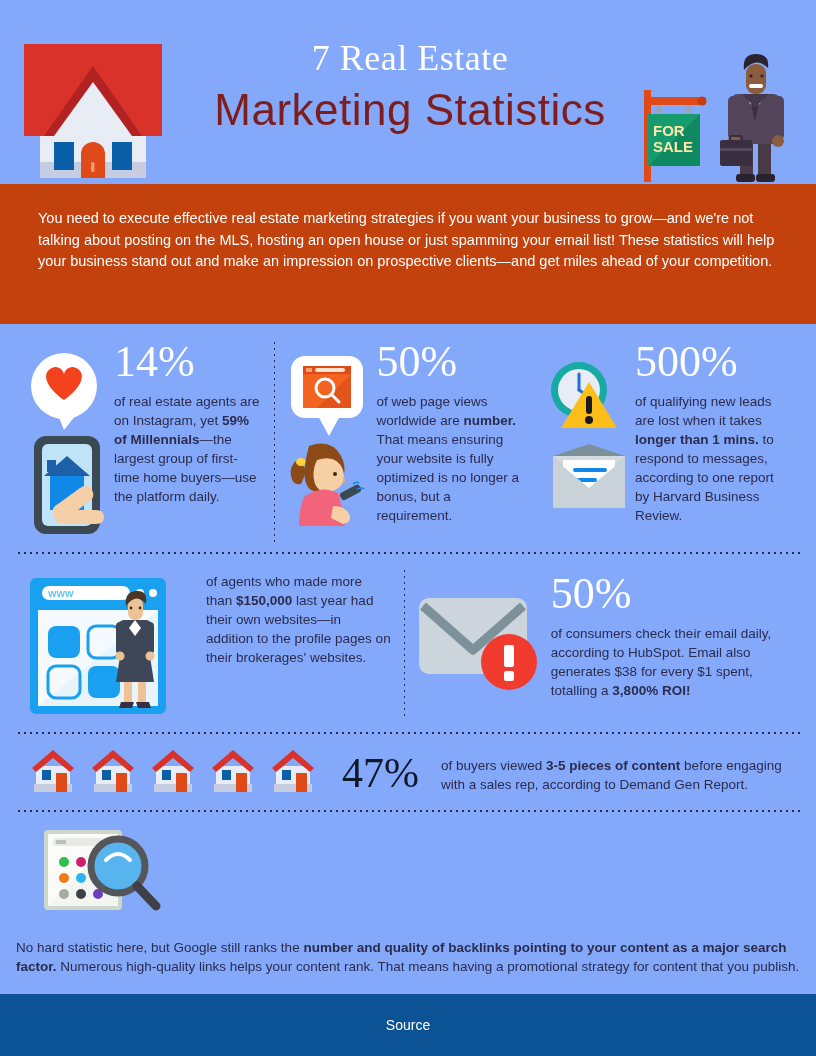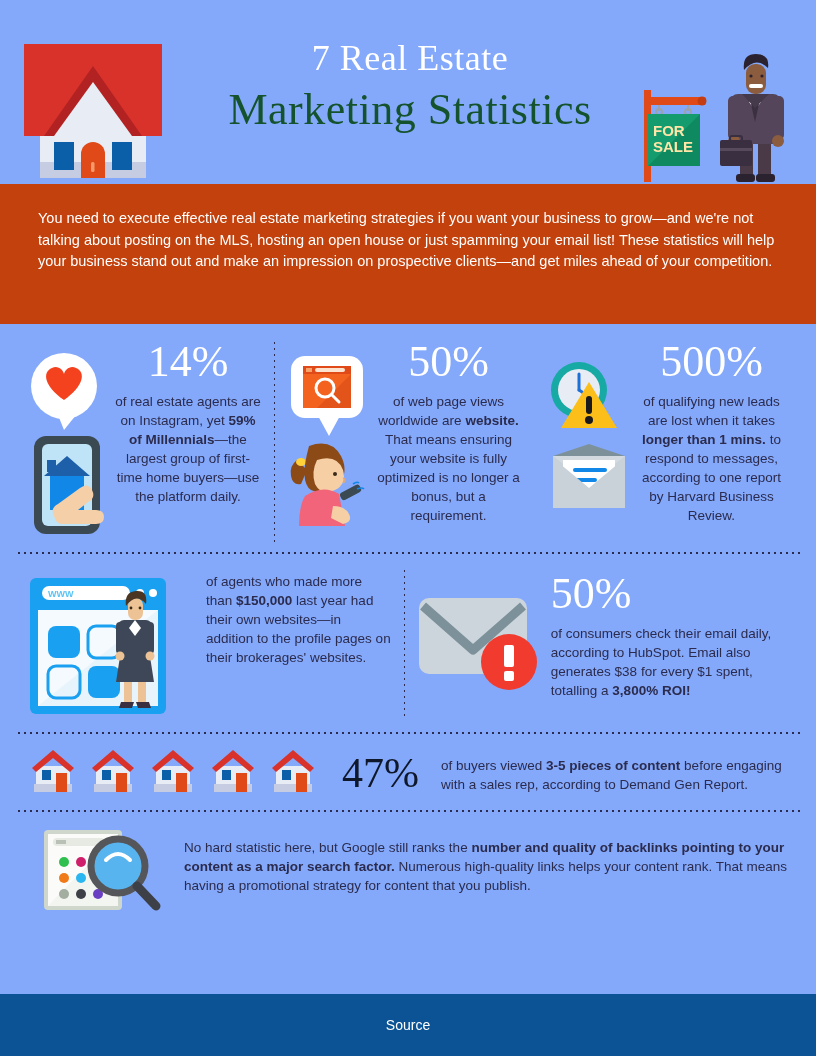--- a/index.html
+++ b/index.html
@@ -24,23 +24,23 @@
     text-align: center;
   }
   .title-line1 {
     font-family: "Liberation Serif", serif;
     font-size: 36px;
     color: #ffffff;
     line-height: 52px;
     letter-spacing: 0.5px;
   }
   .title-line2 {
-    font-family: Liberation Serif, serif;
+    font-family: Liberation Sans, sans-serif;
     font-size: 44px;
-    color: #14532d;
+    color: #7f1d1d;
     line-height: 52px;
     letter-spacing: 0.5px;
   }
 
   
   .house-big { position: absolute; left: 24px; top: 44px; width: 138px; height: 138px; }
 
   
   .agent-scene { position: absolute; left: 636px; top: 42px; width: 168px; height: 142px; }
 
@@ -67,21 +67,21 @@
   .vdiv {
     width: 2px;
     align-self: stretch;
     background-image: radial-gradient(circle, #2b2b4d 0.9px, transparent 1.1px);
     background-size: 2px 6px;
     background-repeat: repeat-y;
   }
 
   
   .row { display: flex; padding: 0 16px; align-items: stretch; }
-  .row1 { padding-top: 16px; padding-bottom: 10px; text-align: center; }
+  .row1 { padding-top: 16px; padding-bottom: 10px; }
   .cell { display: flex; gap: 10px; padding: 0 12px; }
   .cell-icons { flex: 0 0 auto; padding-top: 8px; }
   .cell-text { flex: 1 1 auto; }
 
   .pct {
     font-family: "Liberation Serif", serif;
     color: #ffffff;
     line-height: 1;
     margin-bottom: 8px;
   }
@@ -106,21 +106,21 @@
     font-family: "Liberation Serif", serif;
     font-size: 42px;
     color: #0f172a;
     line-height: 1;
     margin: 0 22px 0 26px;
     white-space: nowrap;
     text-align: center;
   }
 
   
-  .row4 { padding: 14px 16px 16px 16px; align-items: flex-start; gap: 14px; }
+  .row4 { padding: 14px 16px 16px 16px; align-items: flex-start; gap: 14px; flex-direction: column; }
 
   
   .footer {
     position: absolute;
     left: 0; bottom: 0;
     width: 816px; height: 62px;
     background: #0b5394;
     display: flex; align-items: center; justify-content: center;
   }
   .footer span { color: #ffffff; font-size: 14px; }
@@ -250,21 +250,21 @@
           <path d="M56 130 q4 2 0 5" stroke="#e0a97c" stroke-width="1.6" fill="none"></path>
           <path d="M18 148 q18 -12 34 -2 l6 32 h-46 q0 -20 6 -30 Z" fill="#f2647a"></path>
           <path d="M46 158 q12 0 16 8 q4 8 -6 10 l-12 -6 Z" fill="#f7cfa4"></path>
           <rect x="52" y="146" width="22" height="8" rx="3" transform="rotate(-28 52 146)" fill="#3b4a52"></rect>
           <path d="M66 136 q4 -3 6 -1 M70 141 q5 -2 7 0" stroke="#1188e8" stroke-width="1.6" fill="none"></path>
         </g>
       </svg>
     </div>
     <div class="cell-text">
       <div class="pct pct-lg">50%</div>
-      <div class="body-text">of web page views worldwide are <b>website.</b> That means ensuring your website is fully optimized is no longer a bonus, but a requirement.</div>
+      <div class="body-text">of web page views worldwide are <b>number.</b> That means ensuring your website is fully optimized is no longer a bonus, but a requirement.</div>
     </div>
   </div>
 
   <div class="vdiv"></div>
 
   <div class="cell" style="flex:1 1 auto;">
     <div class="cell-icons">
       <svg width="80" height="175" viewBox="0 0 80 175">
         <circle cx="34" cy="42" r="28" fill="#17a9a3"></circle>
         <circle cx="34" cy="42" r="21" fill="#e8ecf4"></circle>

